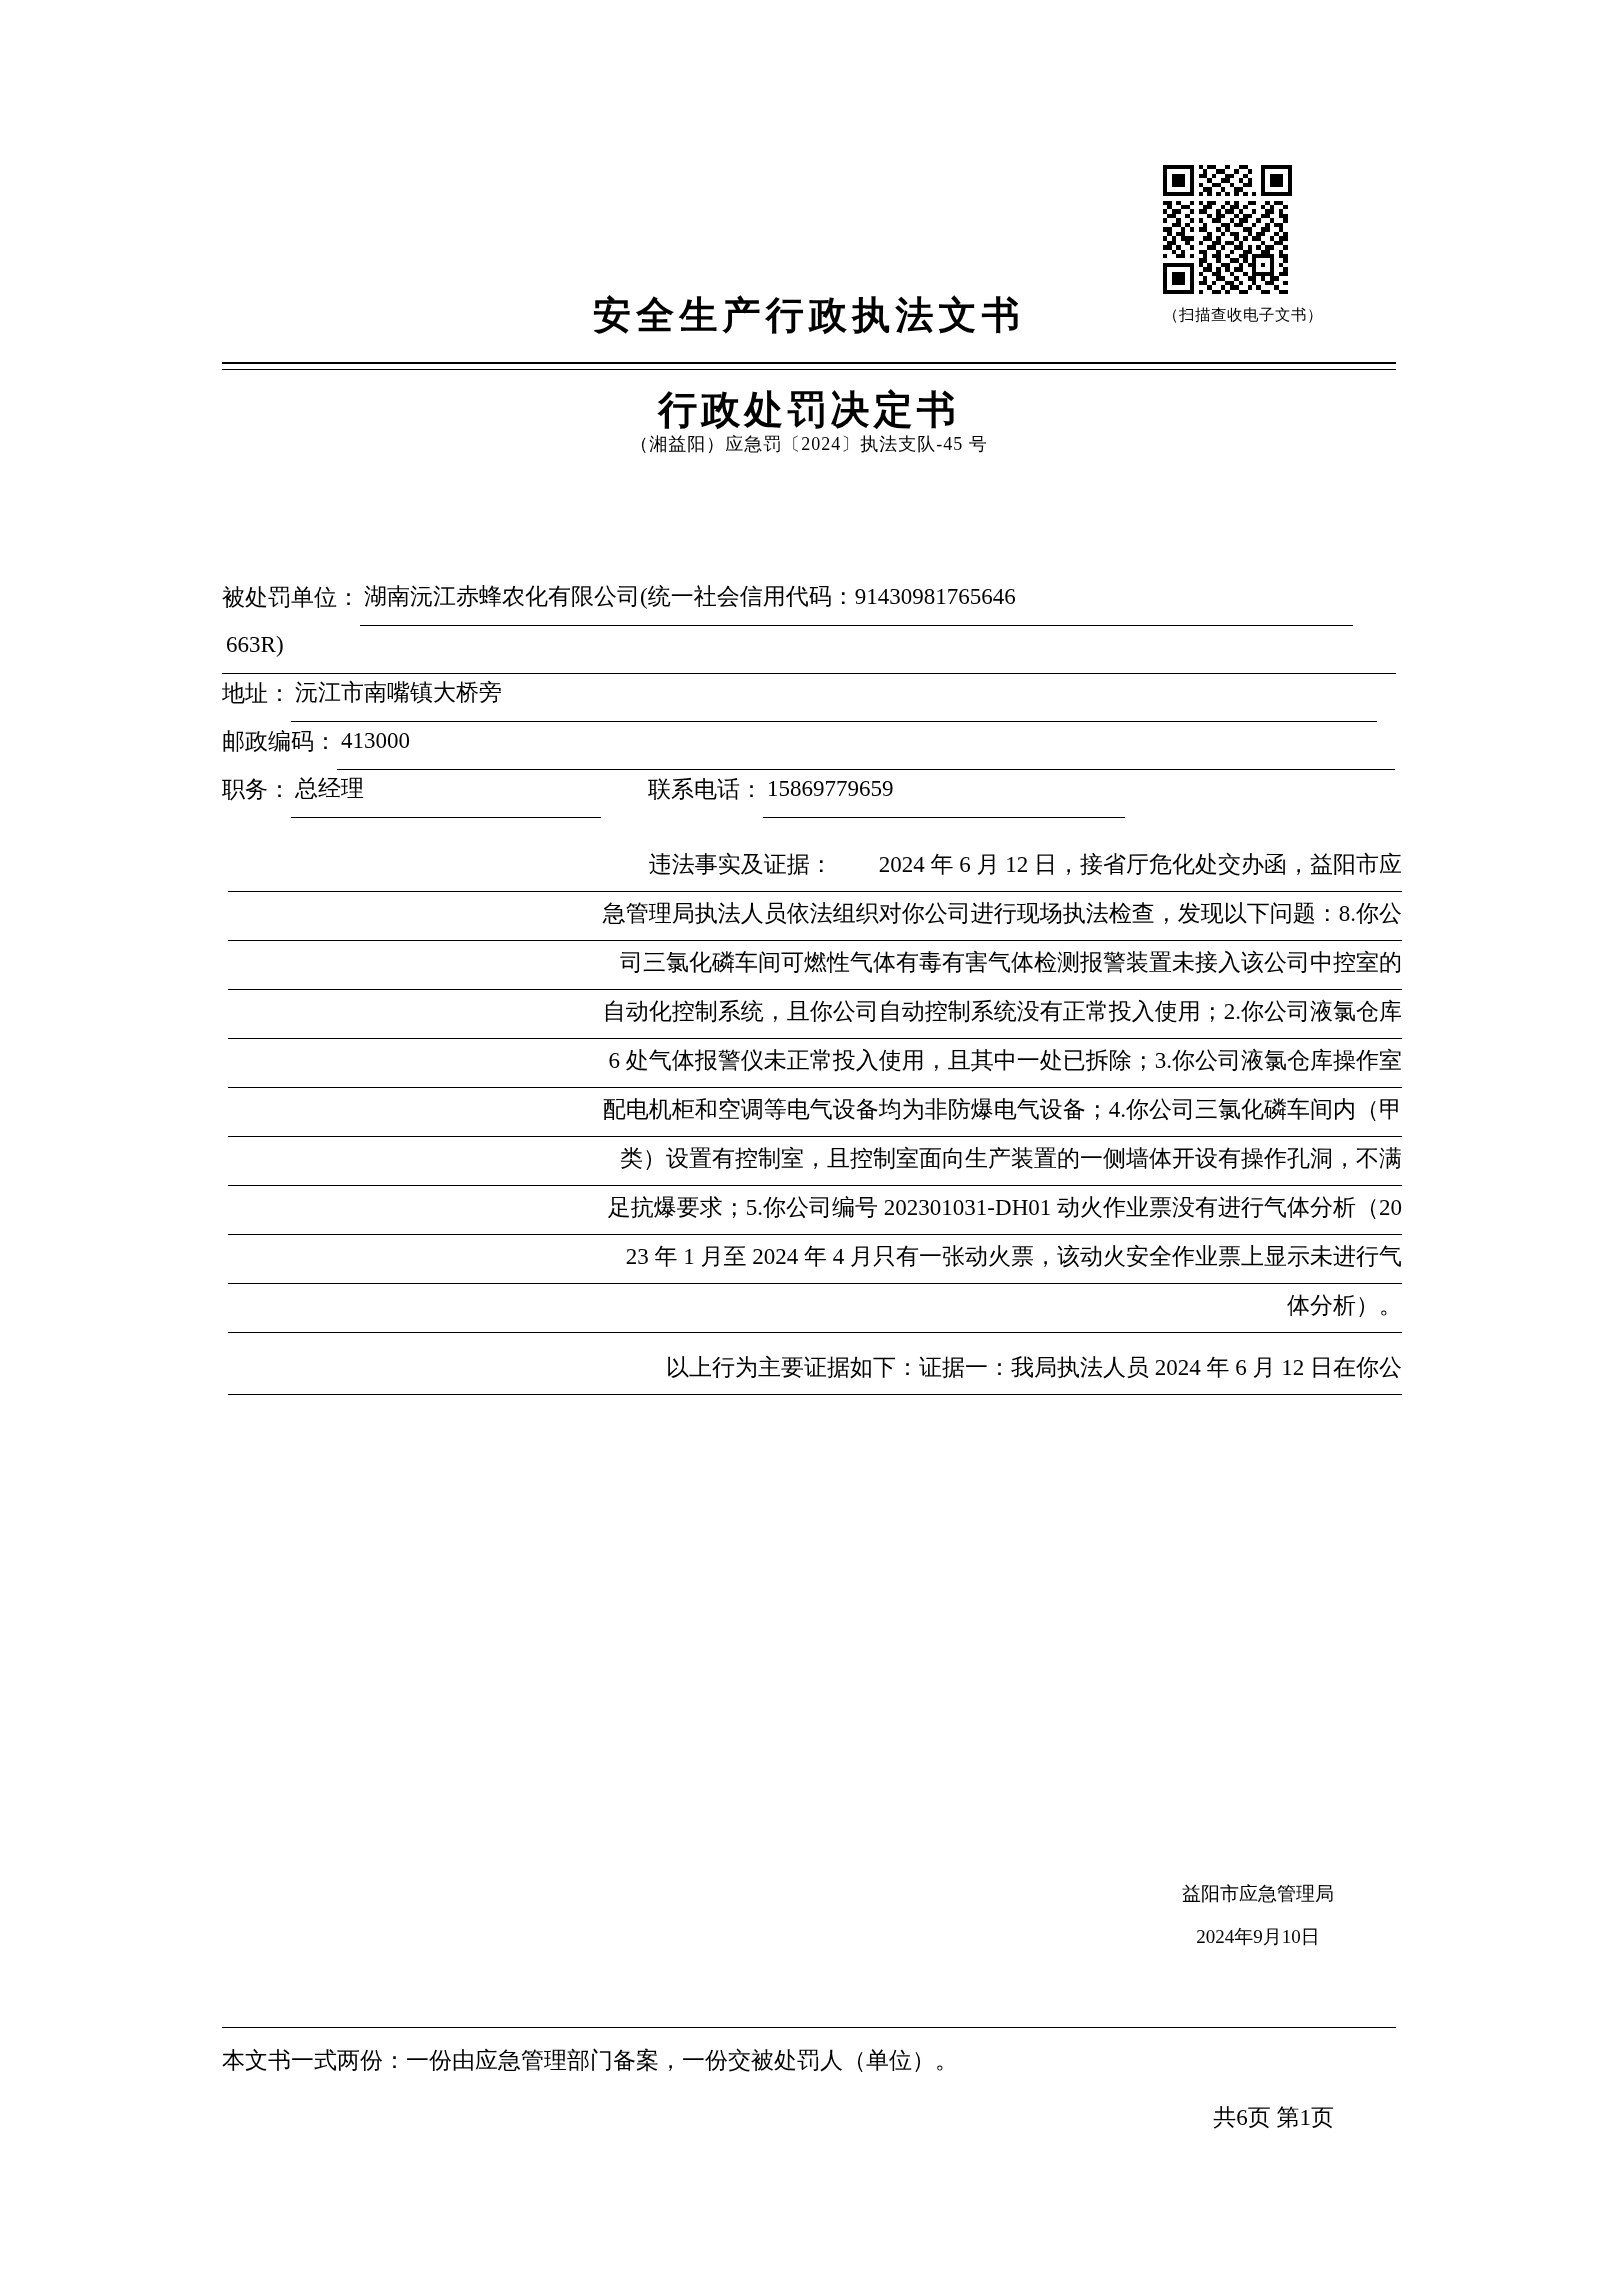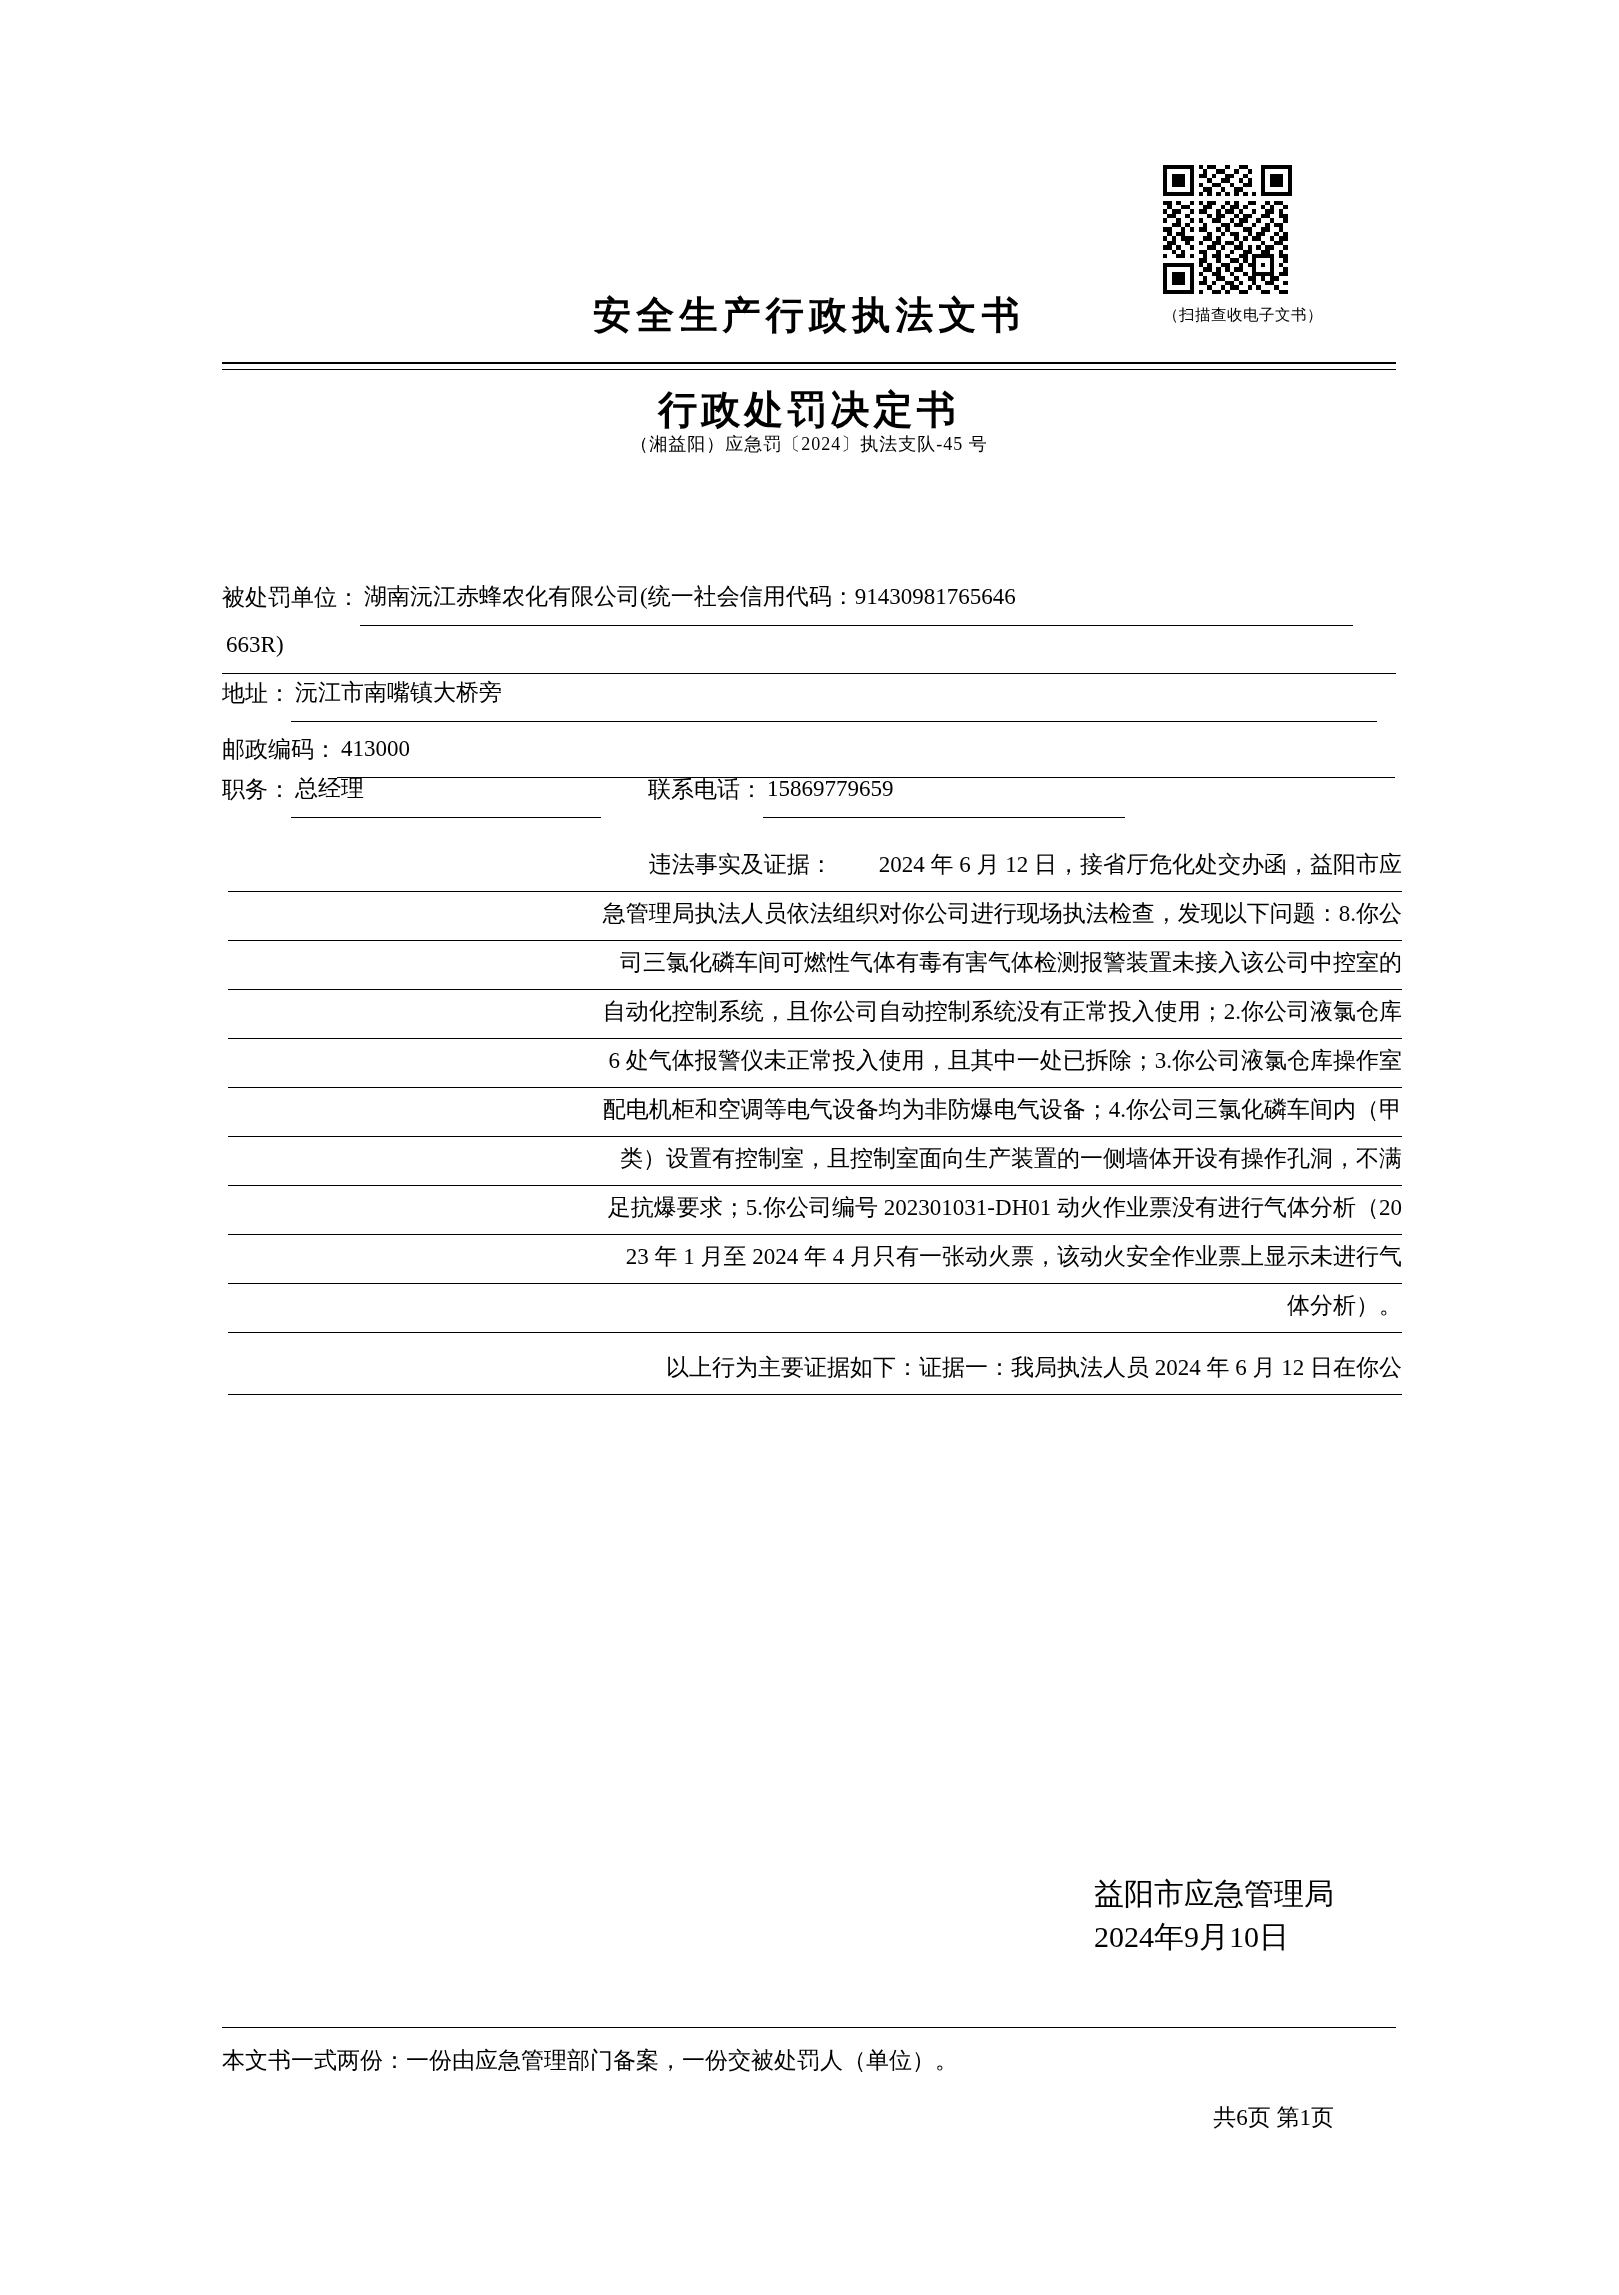--- a/index.html
+++ b/index.html
@@ -118,21 +118,21 @@
     border-bottom: 1px solid #000;
     min-height: 41px;
     box-sizing: border-box;
     padding-left: 4.1px;
   }
 
   
   .w-unit { width: 993px; }
   .w-unit2 { width: 1174px; }
   .w-addr { width: 1086px; }
-  .w-post { width: 1058px; margin-top: 8px; }
+  .w-post { width: 1058px; }
   .w-legal { width: 985px; }
   .w-job { width: 310px; }
   .w-phone { width: 362px; }
 
   
   .body-block {
     position: absolute;
     left: 6px;
     top: 843px;
     width: 1174px;
@@ -152,22 +152,22 @@
   .bline.gap {
     border-bottom: none;
     height: 13.4px;
   }
 
   
   .sign {
     position: absolute;
     right: 62px;
     top: 1872px;
-    text-align: left;
-    font-size: 30px;
+    text-align: center;
+    font-size: 19px;
     line-height: 43px;
   }
 
   
   .footer-rule {
     position: absolute;
     left: 0;
     top: 2027px;
     width: 1174px;
     border-top: 1.6px solid #000;

